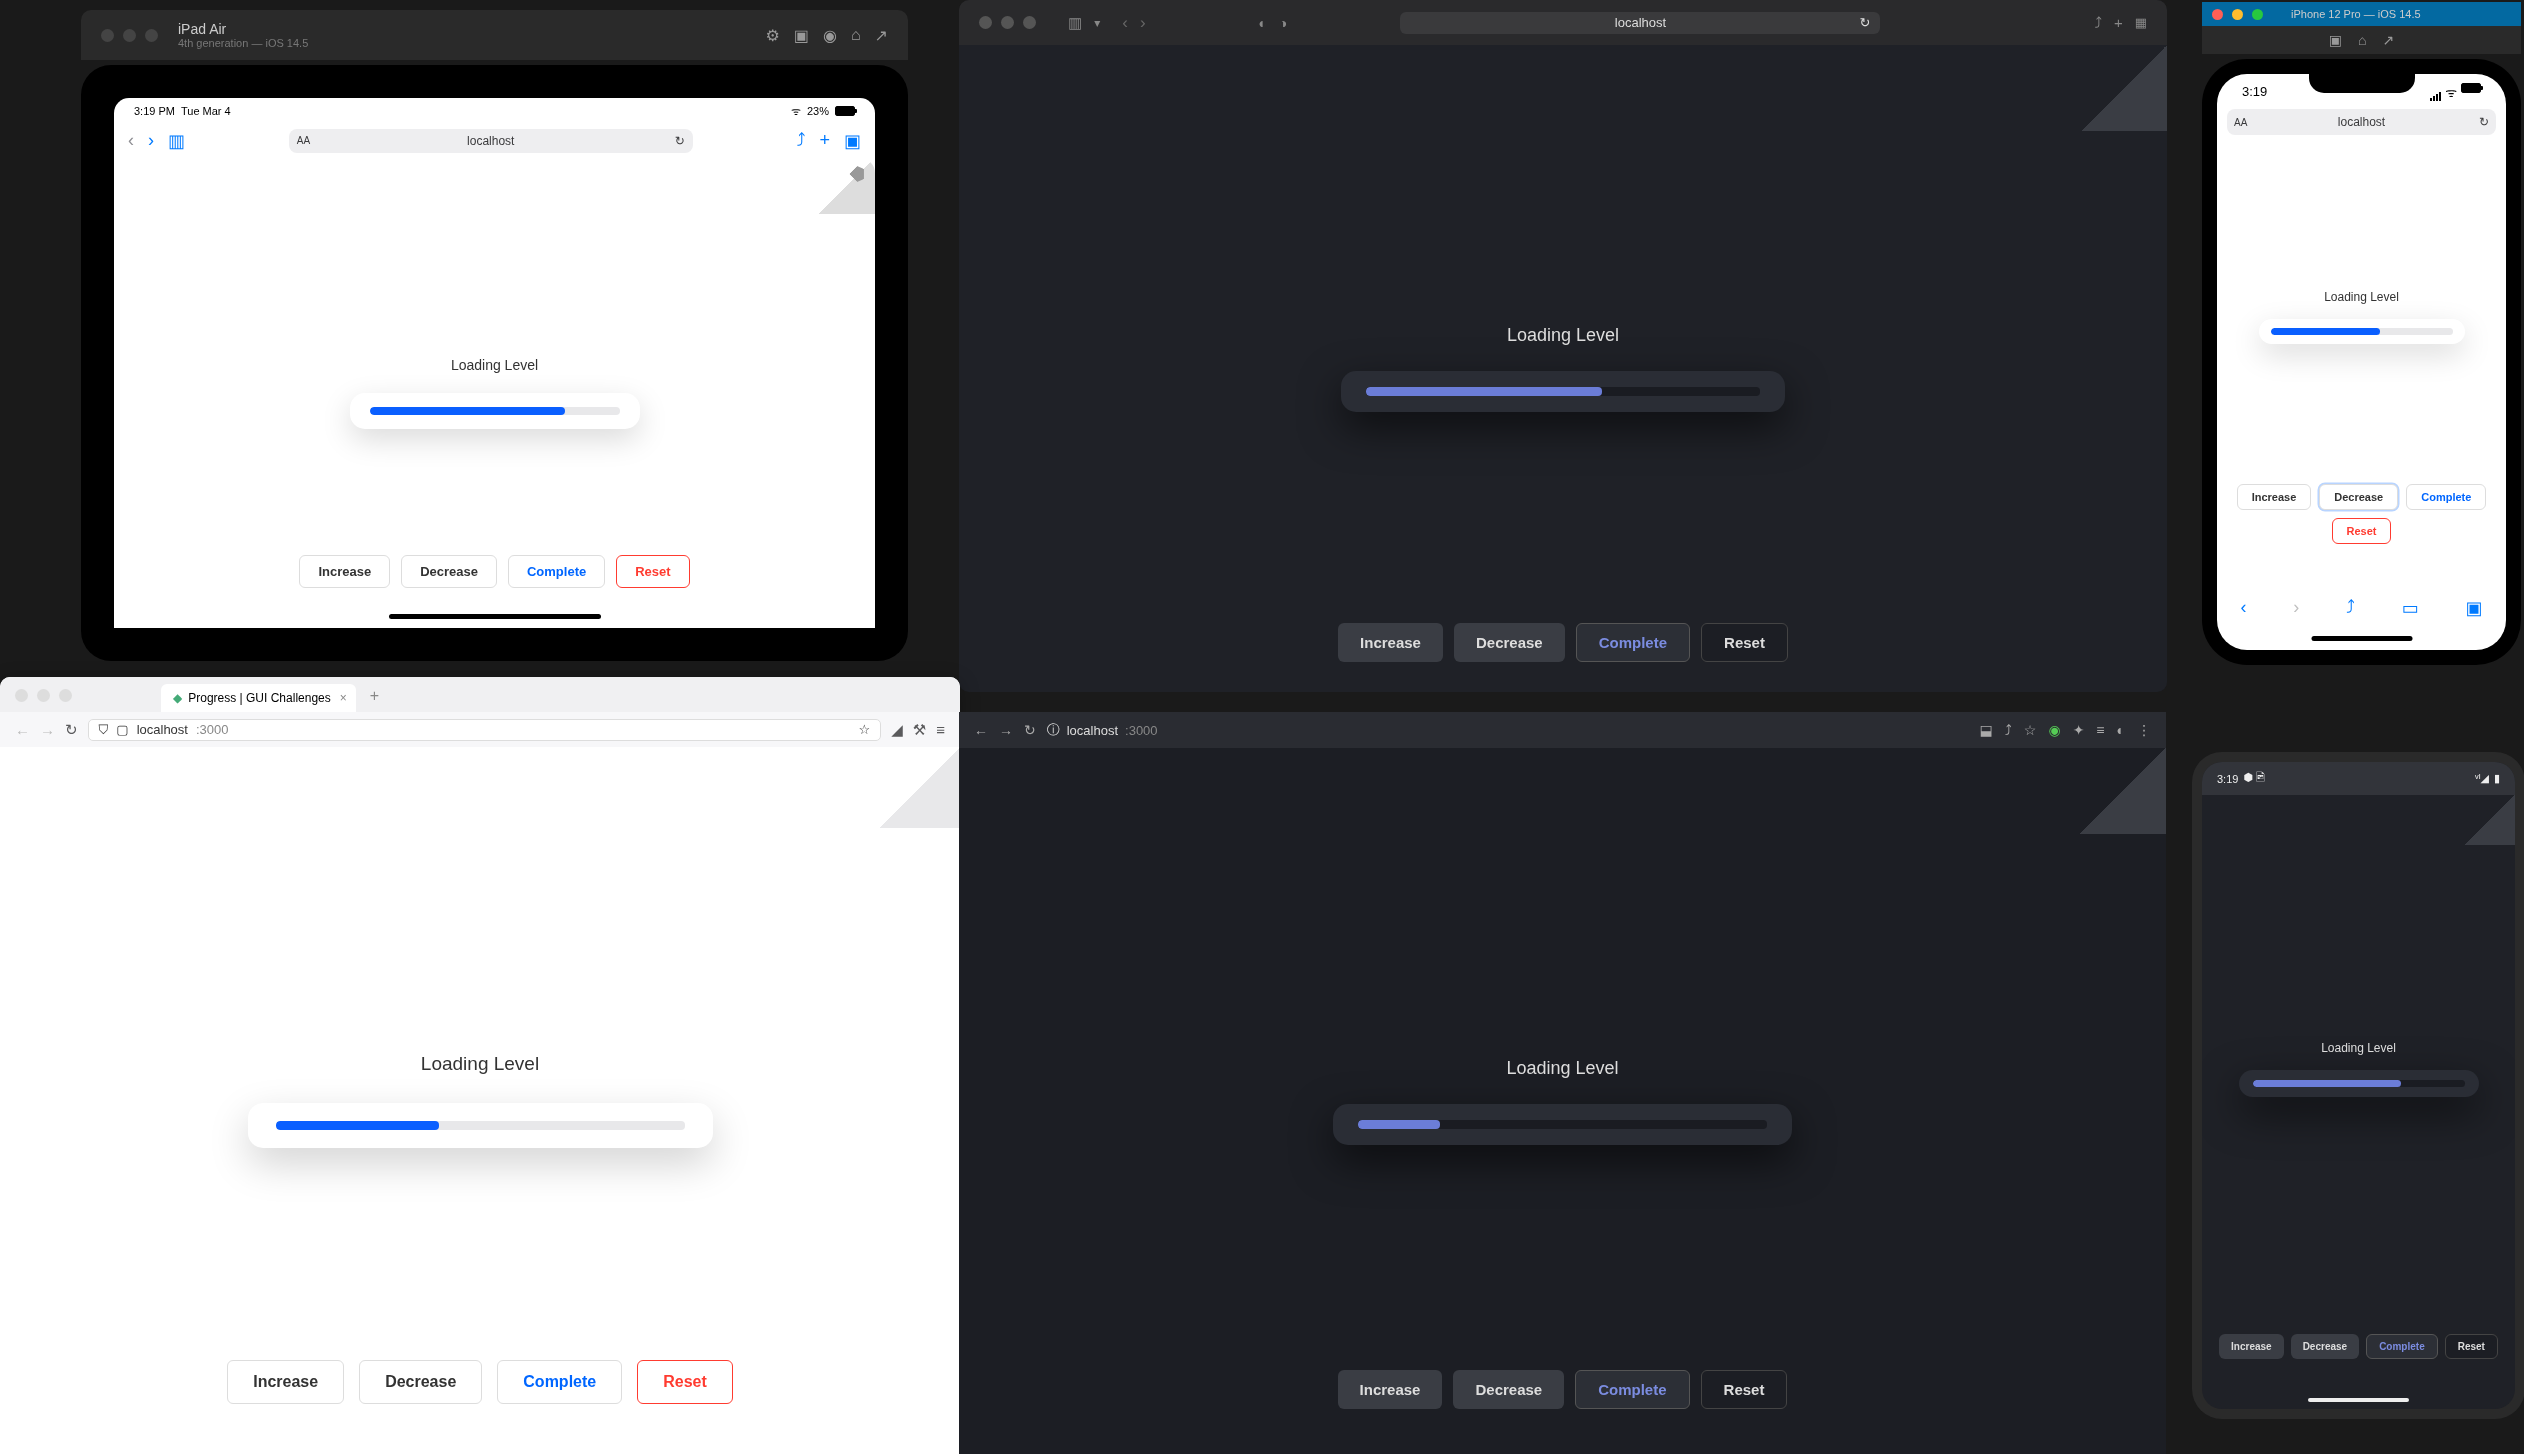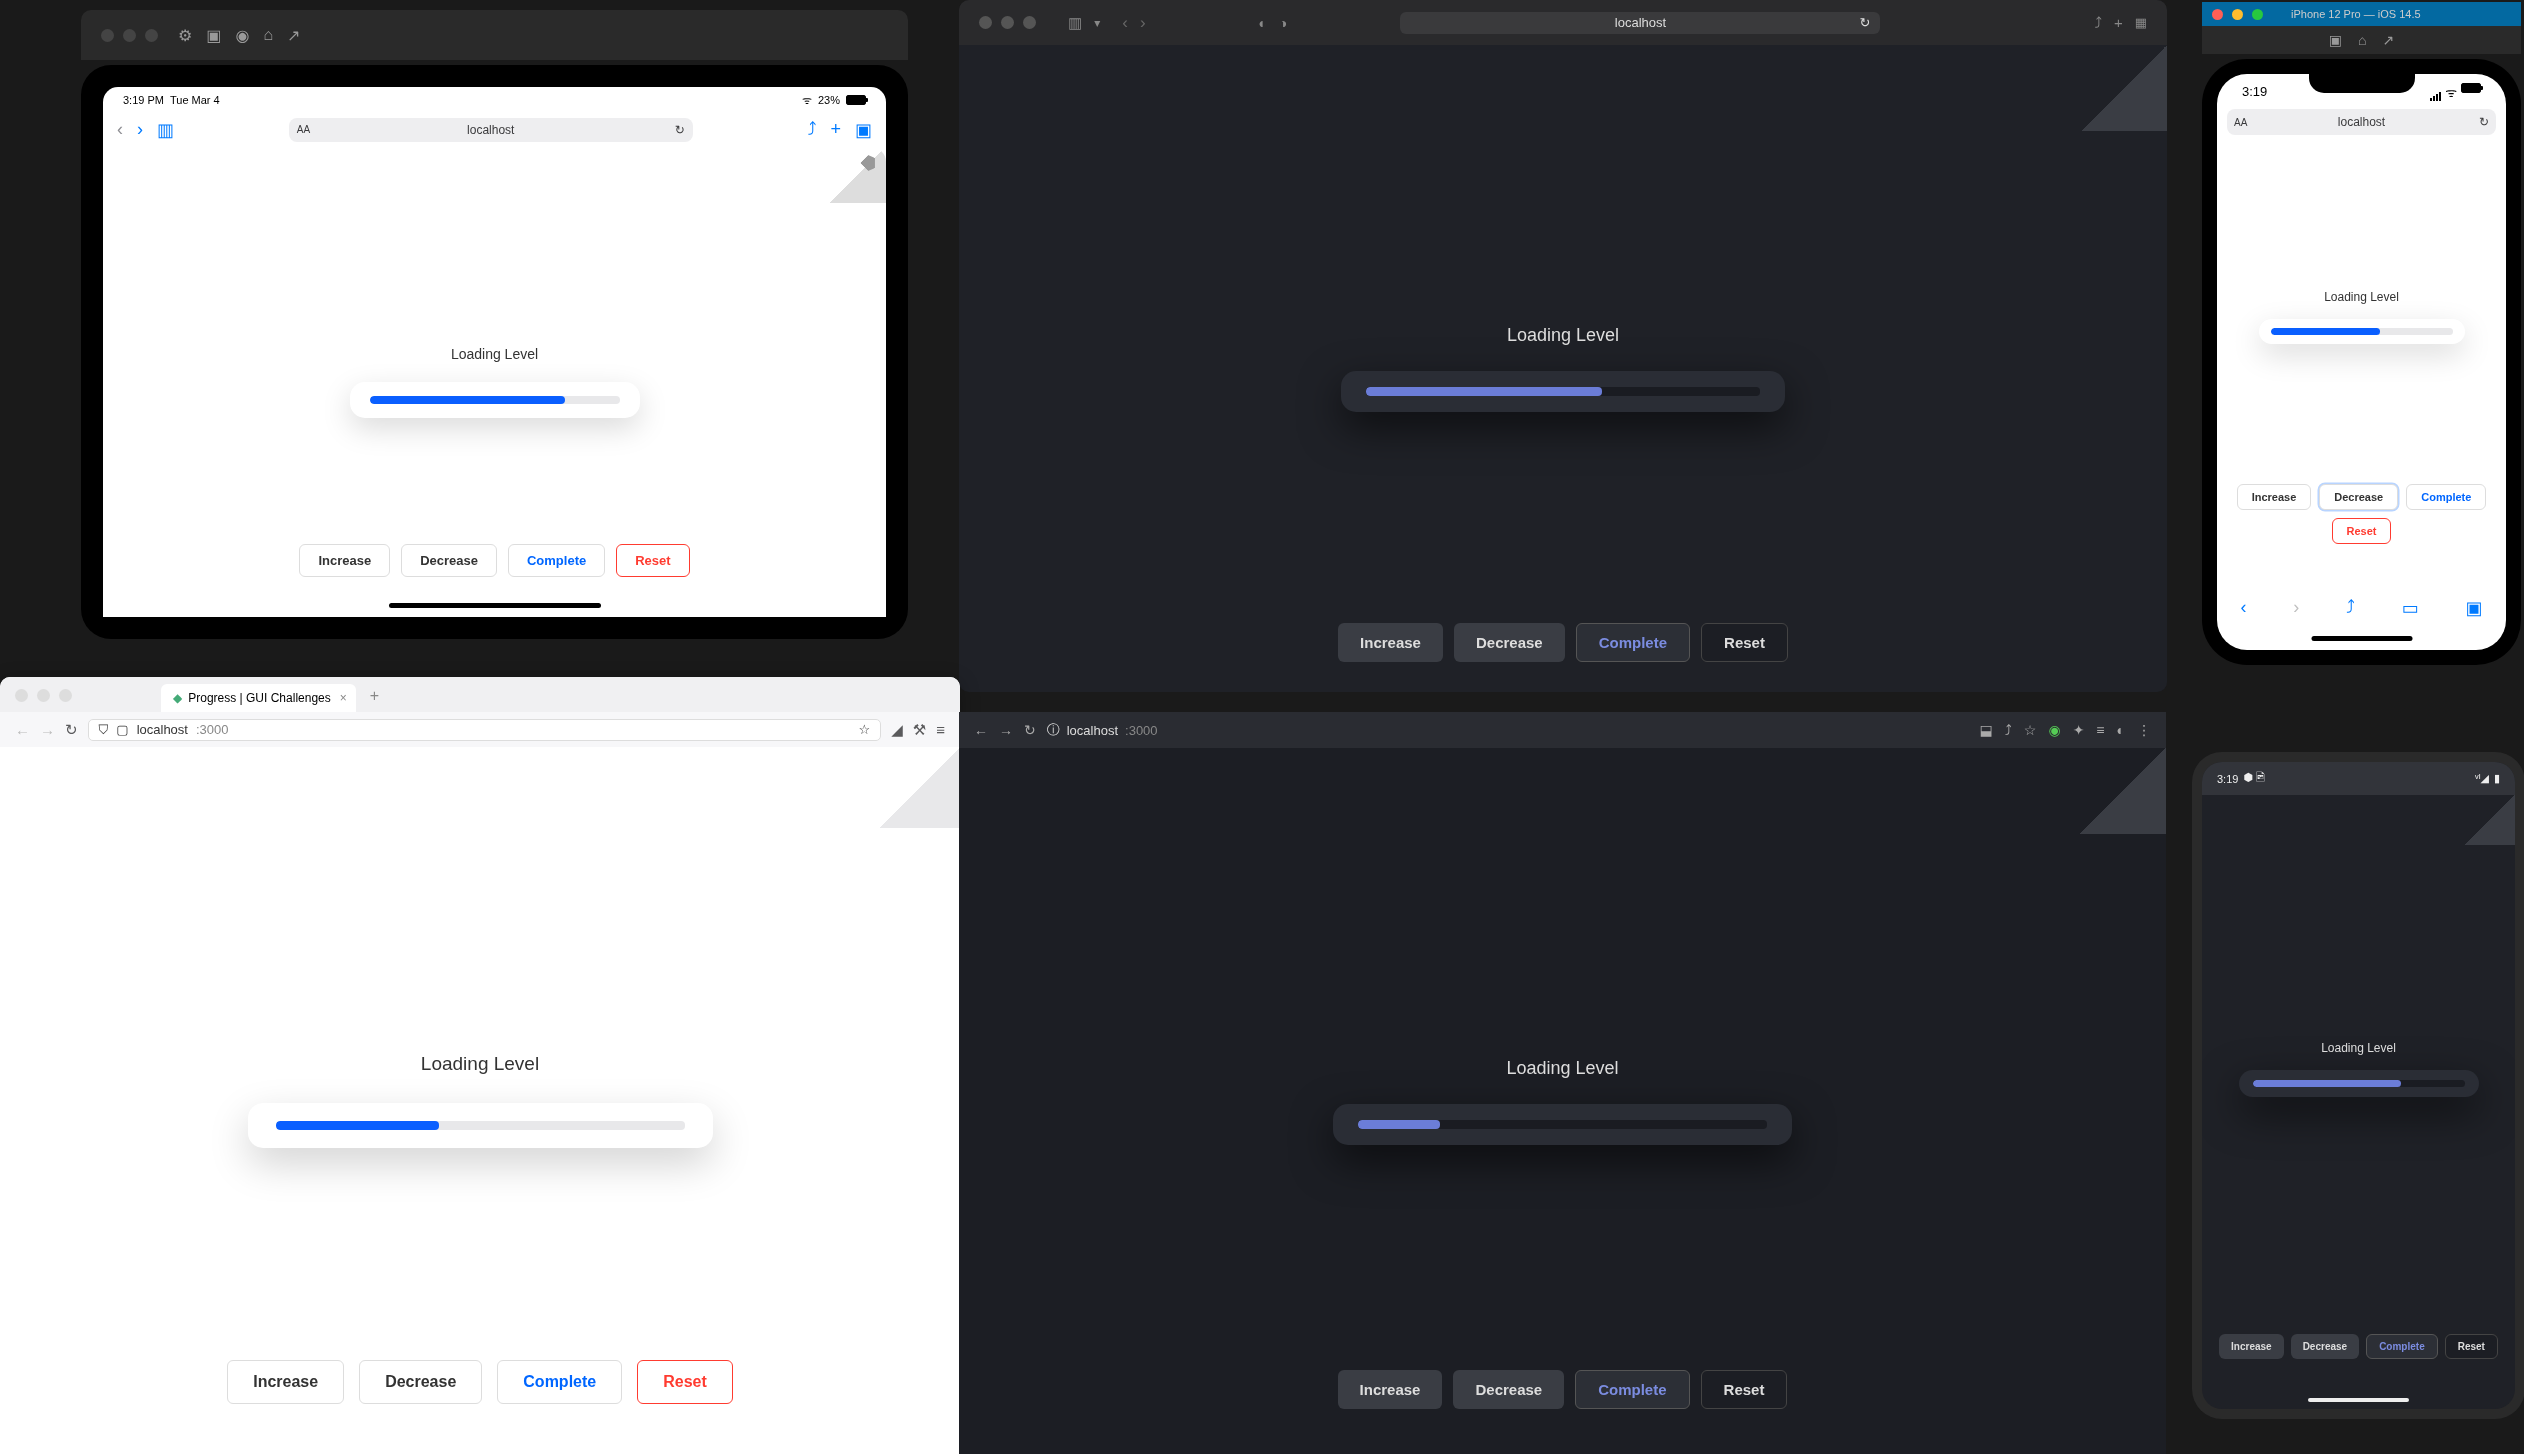--- a/index.html
+++ b/index.html
@@ -6,21 +6,21 @@
 body { background: #1a1a1a; width: 2585px; height: 1454px; position: relative; overflow: hidden; }
 
 
 .ipad-sim { position: absolute; left: 81px; top: 10px; width: 827px; height: 636px; }
 .ipad-titlebar { background: #2a2a2a; height: 50px; border-radius: 10px 10px 0 0; display: flex; align-items: center; padding: 0 20px; color: #888; }
 .traffic-lights { display: flex; gap: 9px; margin-right: 20px; }
 .tl { width: 13px; height: 13px; border-radius: 50%; background: #444; }
 .ipad-title-text { font-size: 14px; color: #ccc; flex: 1; }
 .ipad-subtitle { font-size: 11px; color: #777; display: block; }
 .ipad-toolbar-icons { display: flex; gap: 14px; color: #999; font-size: 16px; }
-.ipad-frame { background: #000; border-radius: 30px; padding: 22px; margin-top: 5px; }
+.ipad-frame { background: #000; border-radius: 30px; padding: 33px; margin-top: 5px; }
 .ipad-screen { background: #fff; border-radius: 15px; height: 530px; position: relative; display: flex; flex-direction: column; }
 .ipad-statusbar { height: 25px; display: flex; align-items: center; padding: 0 20px; font-size: 11px; color: #000; }
 .ipad-statusbar .right { margin-left: auto; display: flex; gap: 6px; align-items: center; }
 .ipad-safari-bar { height: 35px; display: flex; align-items: center; padding: 0 14px; gap: 14px; }
 .sf-nav-btn { color: #8e8e93; font-size: 18px; }
 .sf-nav-btn.active { color: #007aff; }
 .sf-url { flex: 1; max-width: 404px; margin: 0 auto; background: #eeeef0; border-radius: 8px; height: 24px; display: flex; align-items: center; justify-content: center; font-size: 12px; color: #3a3a3c; position: relative; }
 .sf-url .aa { position: absolute; left: 8px; font-size: 10px; }
 .sf-url .reload { position: absolute; right: 8px; }
 .ipad-content { flex: 1; display: flex; flex-direction: column; align-items: center; justify-content: center; background: #fff; position: relative; }
@@ -110,20 +110,24 @@
 </head>
 <body>
 
 <div class="ipad-sim">
   <div class="ipad-titlebar">
     <div class="traffic-lights">
       <div class="tl"></div>
       <div class="tl"></div>
       <div class="tl"></div>
     </div>
+    <div class="ipad-title-text">
+      <span>iPad Air</span>
+      <span class="ipad-subtitle">4th generation — iOS 14.5</span>
+    </div>
     <div class="ipad-toolbar-icons">
       <span>⚙</span>
       <span>▣</span>
       <span>◉</span>
       <span>⌂</span>
       <span>↗</span>
     </div>
   </div>
   <div class="ipad-frame">
     <div class="ipad-screen">

